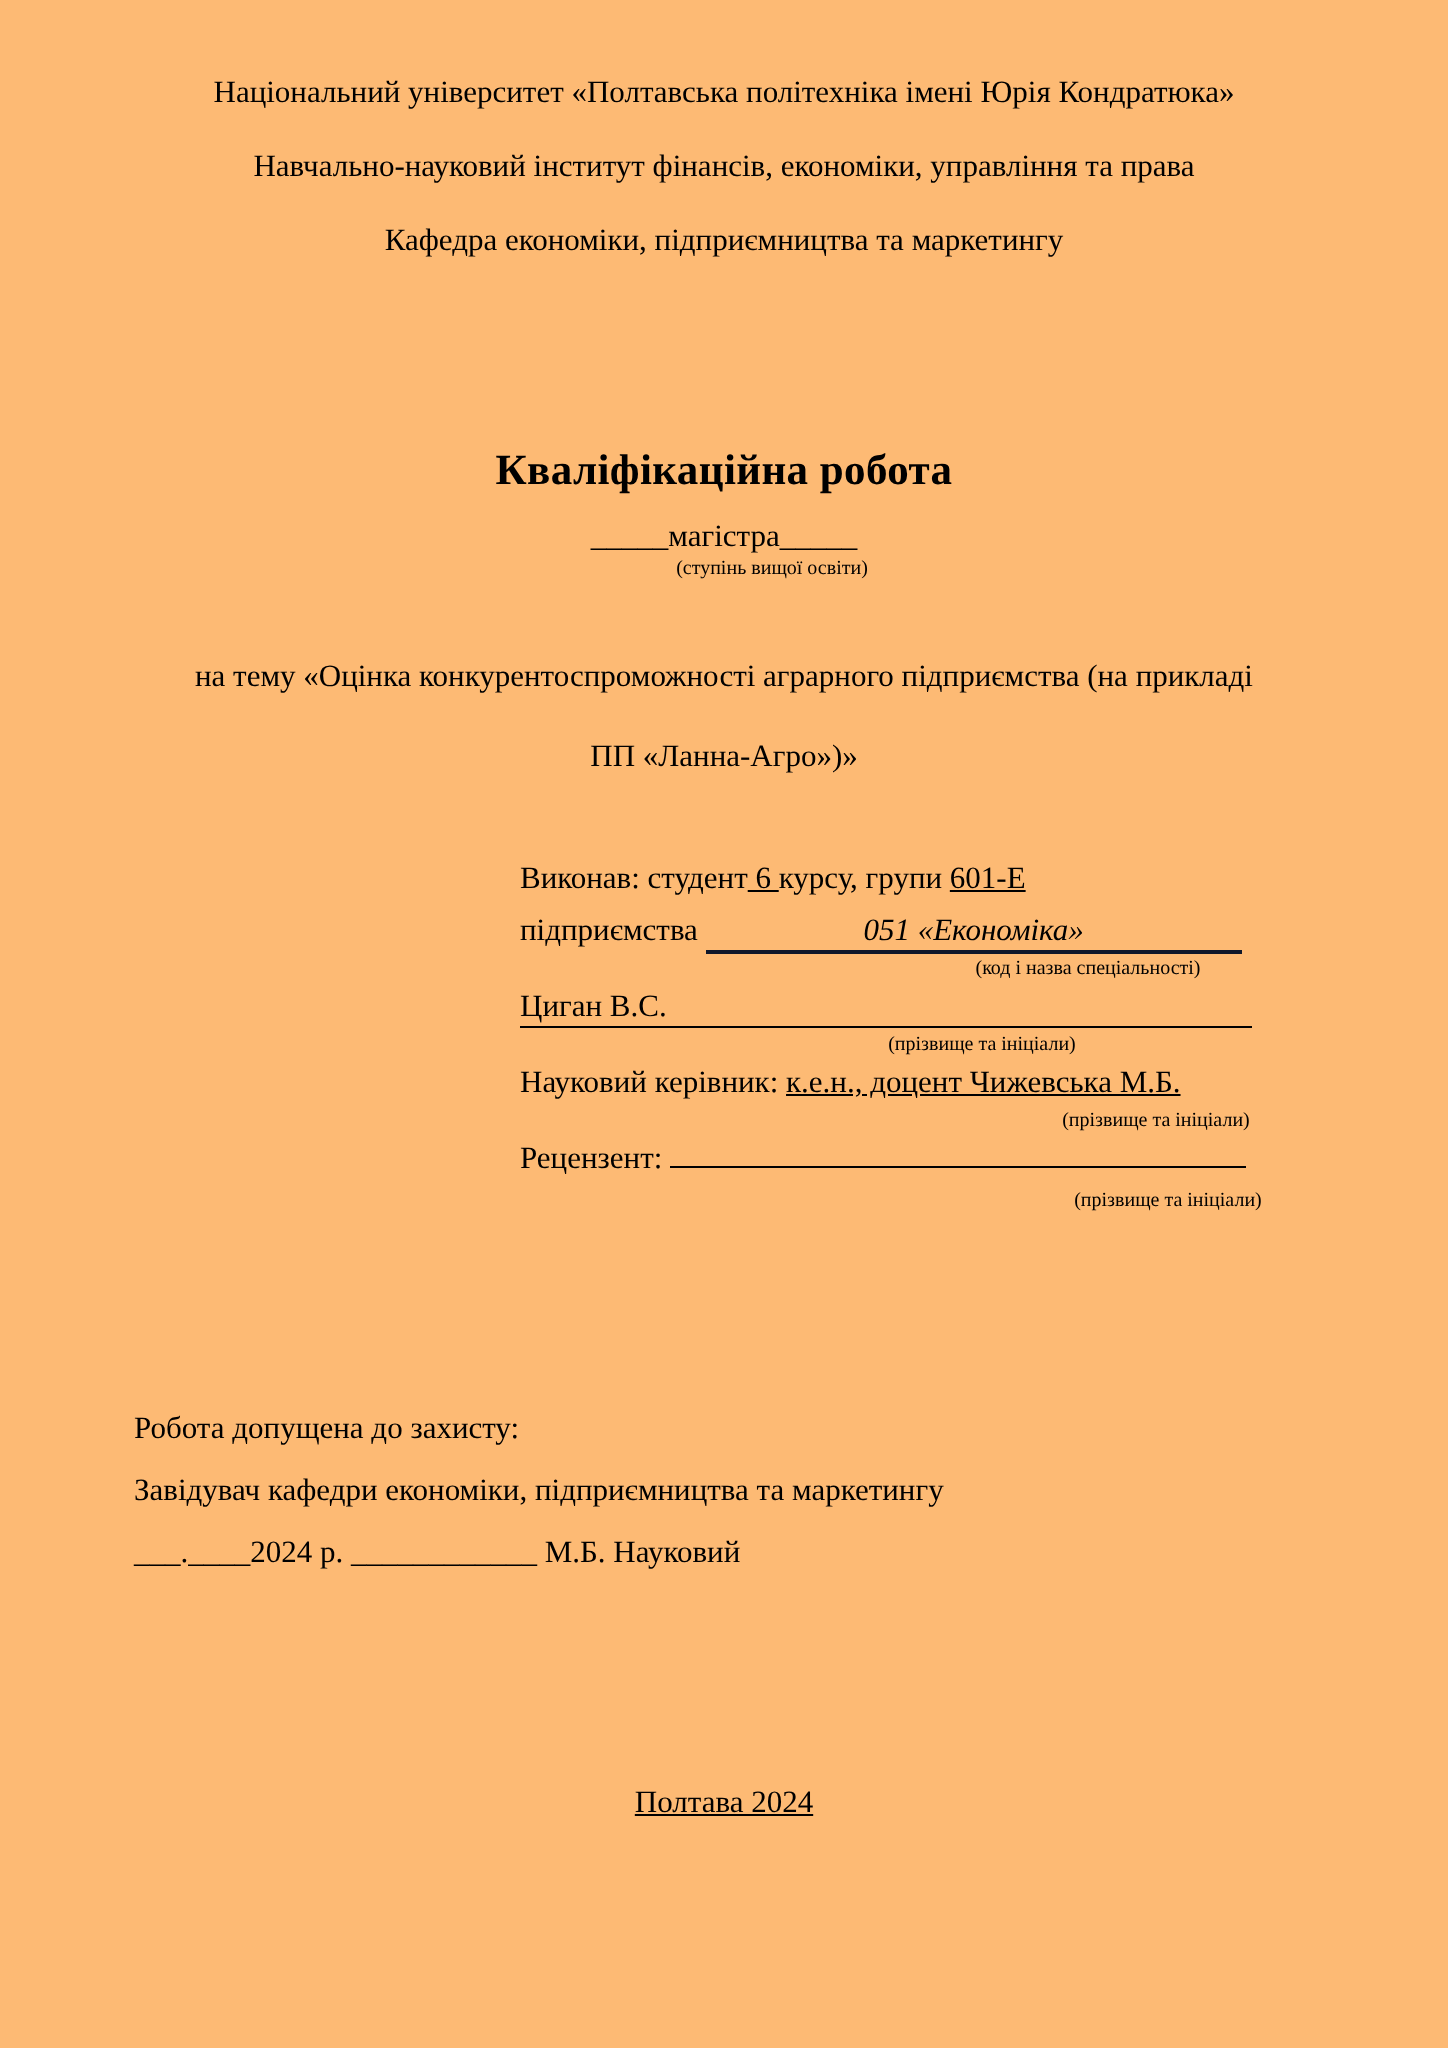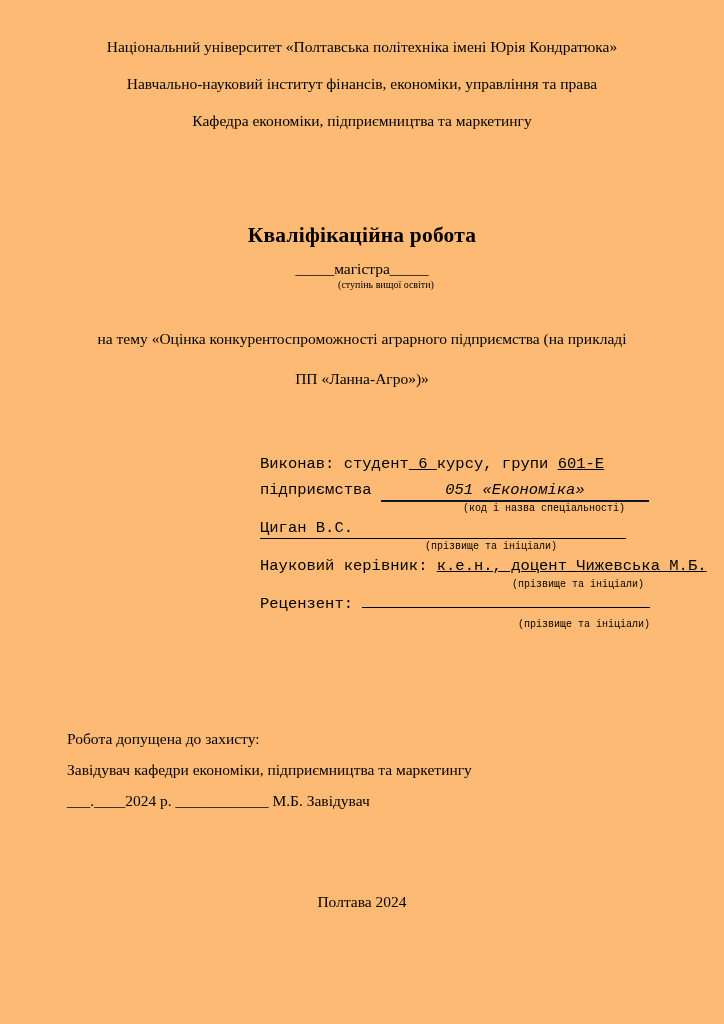--- a/index.html
+++ b/index.html
@@ -57,24 +57,23 @@
   .topic-block {
     margin-top: 28px;
     text-align: center;
     font-size: 15.5px;
   }
   .topic-line {
     line-height: 40px;
     white-space: nowrap;
   }
   .author-block {
-    margin-top: 52px;
+    margin-top: 28px;
     margin-left: 260px;
     font-size: 15.5px;
-    font-family: Liberation Mono, monospace;
   }
   .author-line {
     line-height: 26px;
     white-space: nowrap;
   }
   .u {
     text-decoration: underline;
   }
   .specialty-underline {
     display: inline-block;
@@ -126,20 +125,21 @@
     line-height: 31px;
     white-space: nowrap;
   }
   .footer-block {
     position: absolute;
     left: 0;
     right: 0;
     top: 893px;
     text-align: center;
     font-size: 15.5px;
+    text-decoration: underline;
   }
 </style>
 </head>
 <body>
 
 <div class="page">
 
   <div class="header-block">
     <div class="header-line">Національний університет «Полтавська політехніка імені Юрія Кондратюка»</div>
     <div class="header-line">Навчально-науковий інститут фінансів, економіки, управління та права</div>
@@ -171,18 +171,18 @@
     <div class="small-note note-supervisor">(прізвище та ініціали)</div>
 
     <div class="author-line"><span>Рецензент: </span><span class="reviewer-underline"></span></div>
     <div class="small-note note-reviewer">(прізвище та ініціали)</div>
 
   </div>
 
   <div class="approval-block">
     <div class="approval-line">Робота допущена до захисту:</div>
     <div class="approval-line">Завідувач кафедри економіки, підприємництва та маркетингу</div>
-    <div class="approval-line">___.____2024 р. ____________ М.Б. Завідувач</div>
+    <div class="approval-line">___.____2024 р. ____________ М.Б. Науковий</div>
   </div>
 
   <div class="footer-block">Полтава 2024</div>
 
 </div>
 
 </body></html>

